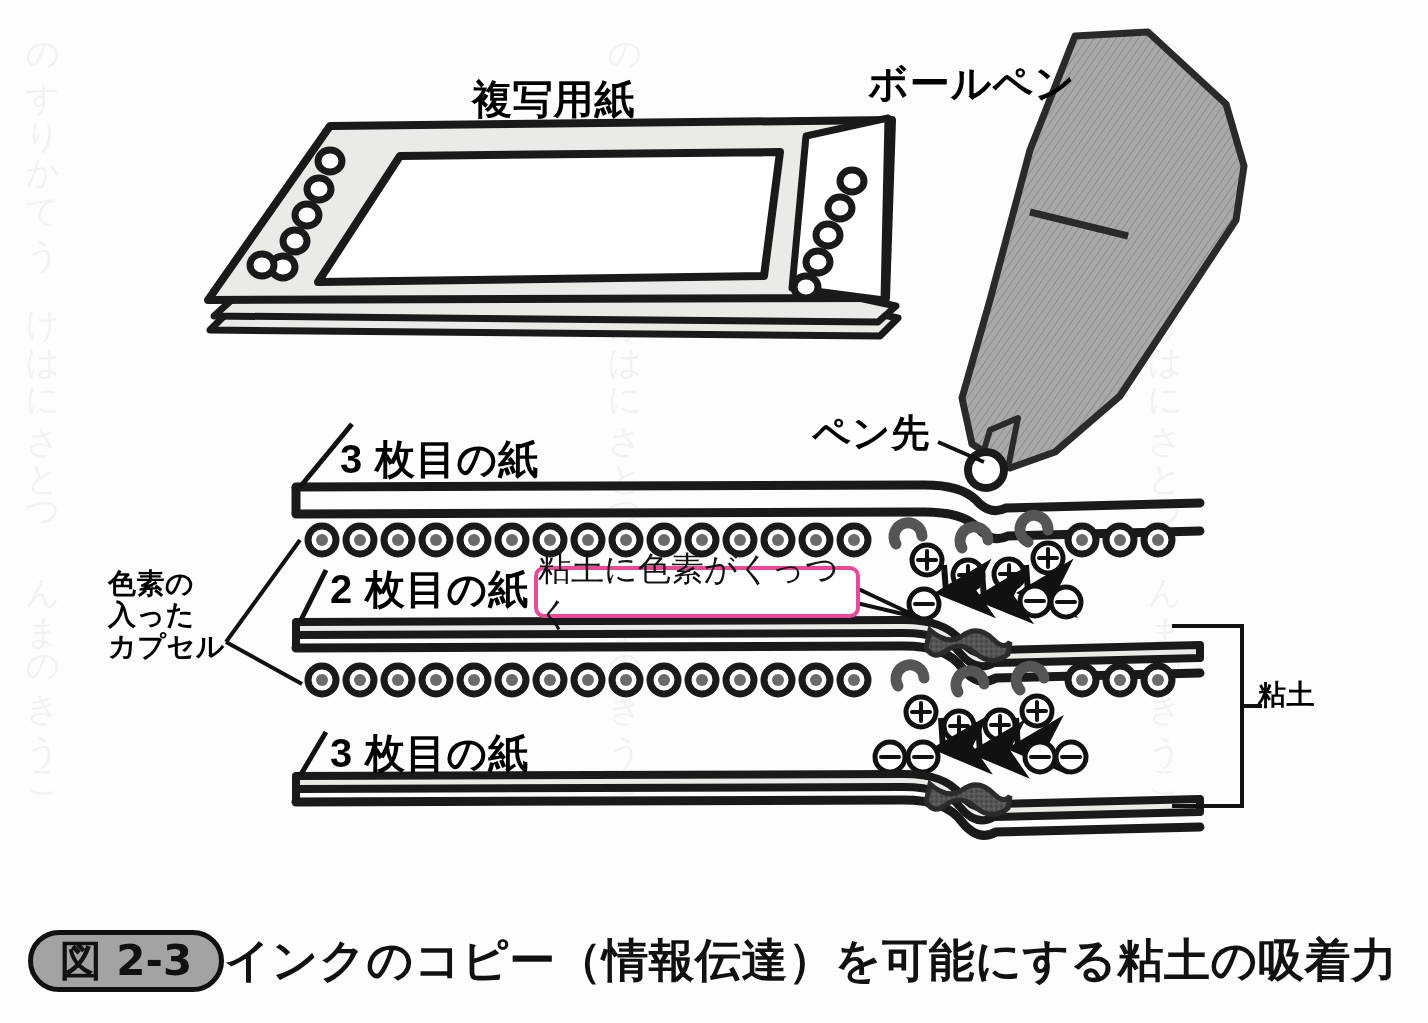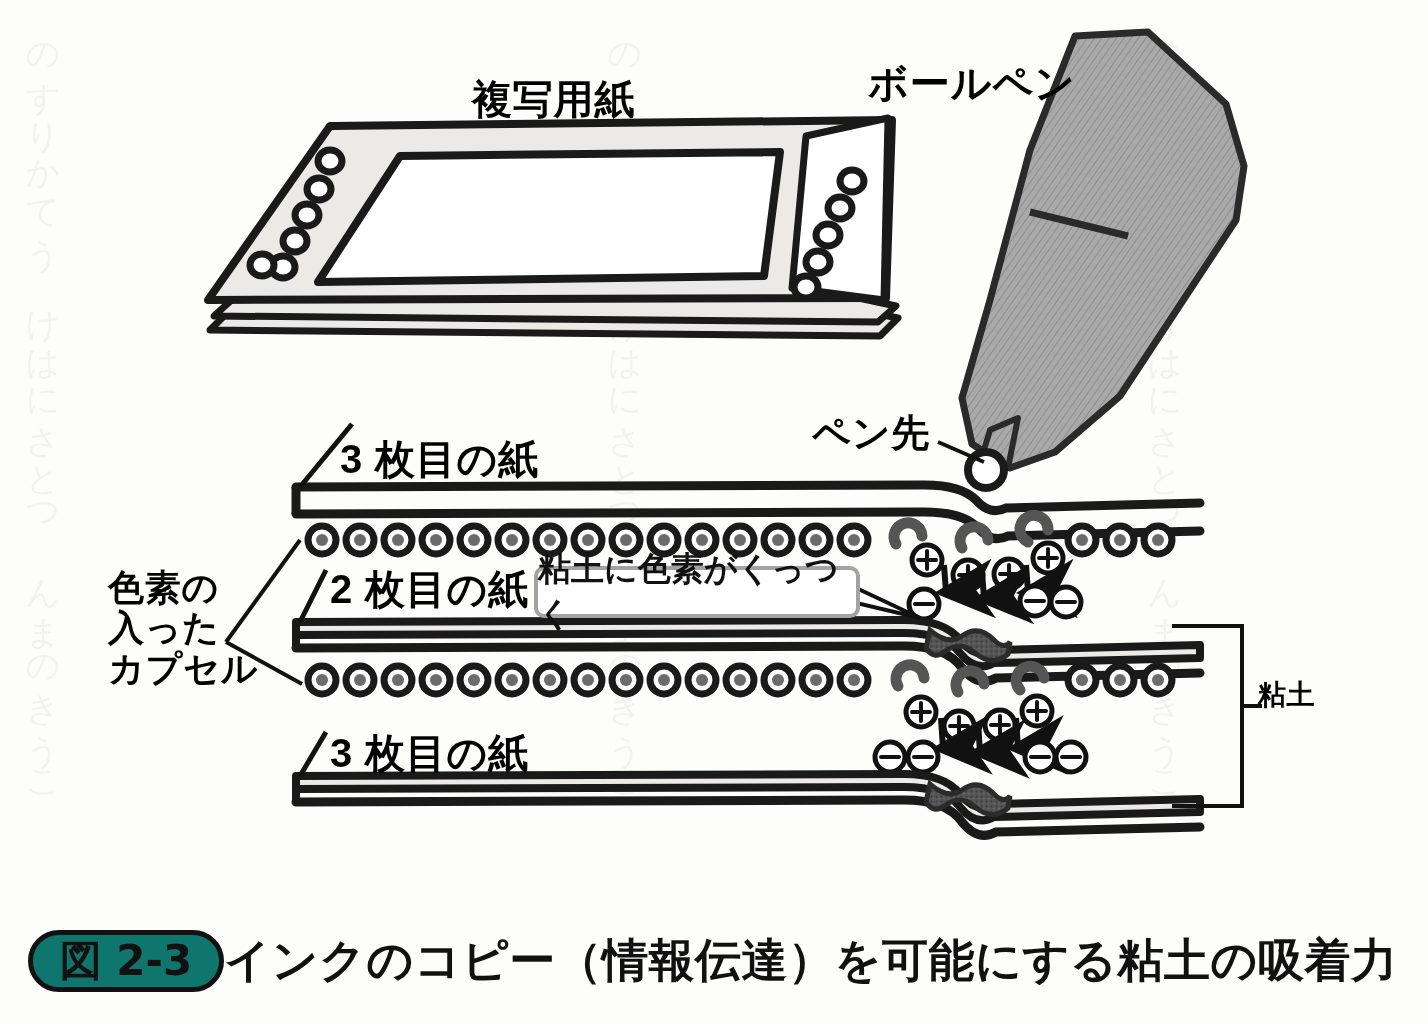--- a/index.html
+++ b/index.html
@@ -31,46 +31,46 @@
     letter-spacing: 0.02em;
   }
   .lbl-paper-stack { left: 472px; top: 72px; font-size: 40px; }
   .lbl-pen         { left: 868px; top: 56px;  font-size: 40px; }
   .lbl-pentip      { left: 812px; top: 408px; font-size: 38px; }
   .lbl-sheet1      { left: 340px; top: 432px; font-size: 40px; }
   .lbl-sheet2      { left: 330px; top: 562px; font-size: 40px; }
   .lbl-sheet3      { left: 330px; top: 726px; font-size: 40px; }
   .lbl-clay        { left: 1258px; top: 676px; font-size: 28px; }
   .lbl-capsule {
-    left: 108px; top: 568px; font-size: 36px; line-height: 1.12;
+    left: 108px; top: 568px; font-size: 28px; line-height: 1.12;
     white-space: pre-line; text-align: left;
   }
   .callout {
     position: absolute;
     left: 534px; top: 566px;
     width: 318px; height: 44px;
-    border: 4px solid #a3a3a3;
+    border: 4px solid #ec4899;
     border-radius: 10px;
     background: #ffffff;
     display: flex; align-items: center; justify-content: center;
-    font-size: 33px; font-weight: 700; color: #111;
+    font-size: 33px; font-weight: 400; color: #111;
     font-family: "DejaVu Sans", "Liberation Sans", sans-serif;
   }
   #caption-row {
     position: absolute;
     left: 0; top: 916px;
     width: 1428px; height: 90px;
     display: flex; align-items: center;
   }
   #caption-badge {
     margin-left: 28px;
     width: 196px; height: 62px;
     border: 5px solid #111;
     border-radius: 32px;
-    background: #0f766e;
+    background: #a3a3a3;
     display: flex; align-items: center; justify-content: center;
     font-size: 42px; font-weight: 700; color: #111;
     font-family: "DejaVu Sans", "Liberation Sans", sans-serif;
     box-sizing: border-box;
   }
   #caption-text {
     font-size: 46px; font-weight: 700; color: #111;
     font-family: "DejaVu Sans", "Liberation Sans", sans-serif;
     letter-spacing: 0.01em;
   }

